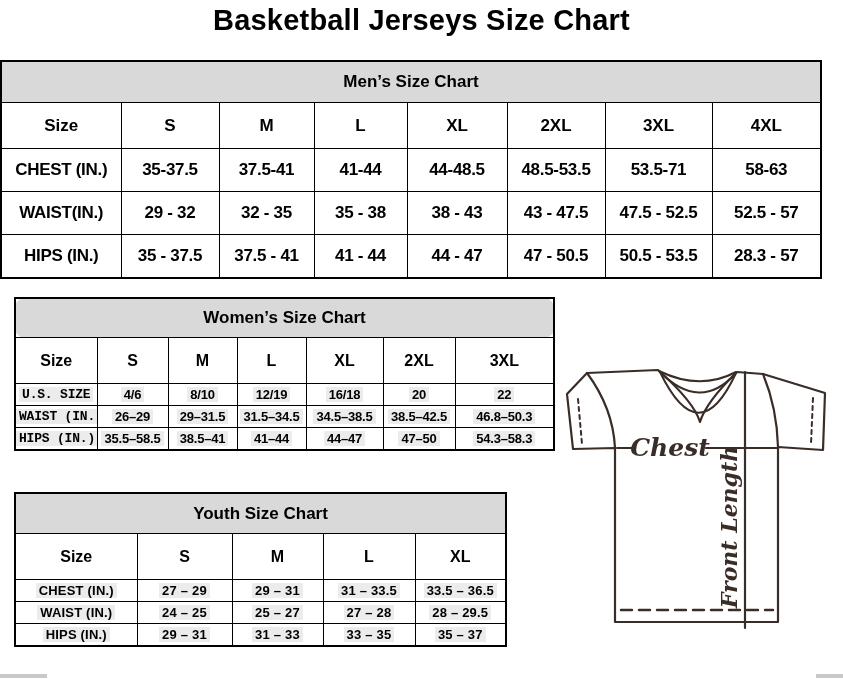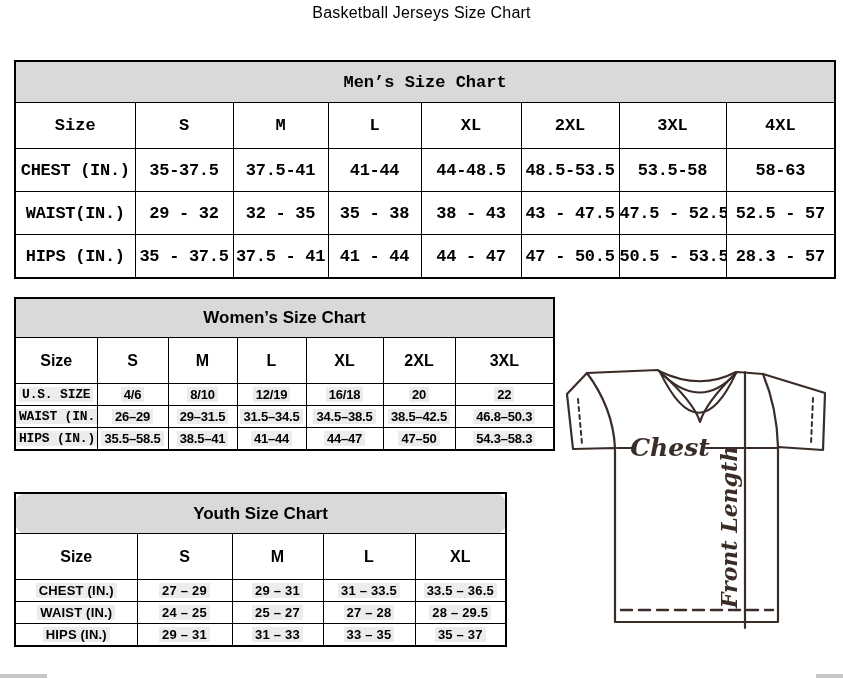--- a/index.html
+++ b/index.html
@@ -2,46 +2,46 @@
 <html><head>
 <meta charset="utf-8">
 <style>
   html,body{margin:0;padding:0;}
   body{
     width:843px;height:679px;background:#ffffff;position:relative;overflow:hidden;
     font-family:"Liberation Sans",sans-serif;color:#000;
   }
   .page-title{
     position:absolute;top:4px;left:0;width:843px;text-align:center;
-    font-size:16px;font-weight:normal;letter-spacing:.2px;margin:0;
+    font-size:29px;font-weight:bold;letter-spacing:.2px;margin:0;
   }
   table.sizetable{
     position:absolute;border-collapse:collapse;table-layout:fixed;
     border:2px solid #000;background:#fff;
   }
   table.sizetable td{
     border:1px solid #000;text-align:center;vertical-align:middle;
     font-weight:bold;padding:0;overflow:hidden;white-space:nowrap;
   }
   td.title-cell{background:#d9d9d9;font-size:17px;}
   
-  #men{left:14px;top:60px;width:820px;font-family:Liberation Mono, monospace;}
+  #men{left:0;top:60px;width:820px;}
   #men td.title-cell{height:40px;}
   #men tr.head td{height:45px;font-size:17px;}
   #men tr.data td{height:42px;font-size:17px;letter-spacing:-0.3px;}
   #men td.rowlabel{font-size:15px;letter-spacing:-0.4px;}
   
   #women{left:14px;top:297px;width:539px;}
-  #women td.title-cell{height:38px;}
+  #women td.title-cell{height:38px;border-radius:10px;}
   #women tr.head td{height:45px;font-size:16px;}
   #women tr.data td{height:21px;font-size:13px;letter-spacing:-0.2px;}
   #women td.rowlabel{font-size:12px;font-family:Liberation Mono, monospace;}
   
   #youth{left:14px;top:492px;width:491px;}
-  #youth td.title-cell{height:39px;border-radius:12px;}
+  #youth td.title-cell{height:39px;}
   #youth tr.head td{height:45px;font-size:16px;}
   #youth tr.data td{height:21px;font-size:13px;letter-spacing:.2px;}
   #youth td.rowlabel{font-size:12px;letter-spacing:0;}
   .hl{background:#ececec;padding:0 3px;display:inline-block;line-height:15px;}
   
   #jersey{position:absolute;left:555px;top:360px;}
   .diagram-text{
     font-family:"DejaVu Serif","Liberation Serif",serif;
     font-style:italic;font-weight:bold;fill:#3a2d28;
   }
@@ -80,21 +80,21 @@
     <td>3XL</td>
     <td>4XL</td>
   </tr>
   <tr class="data">
     <td class="rowlabel">CHEST (IN.)</td>
     <td>35-37.5</td>
     <td>37.5-41</td>
     <td>41-44</td>
     <td>44-48.5</td>
     <td>48.5-53.5</td>
-    <td>53.5-58</td>
+    <td>53.5-71</td>
     <td>58-63</td>
   </tr>
   <tr class="data">
     <td class="rowlabel">WAIST(IN.)</td>
     <td>29 - 32</td>
     <td>32 - 35</td>
     <td>35 - 38</td>
     <td>38 - 43</td>
     <td>43 - 47.5</td>
     <td>47.5 - 52.5</td>

